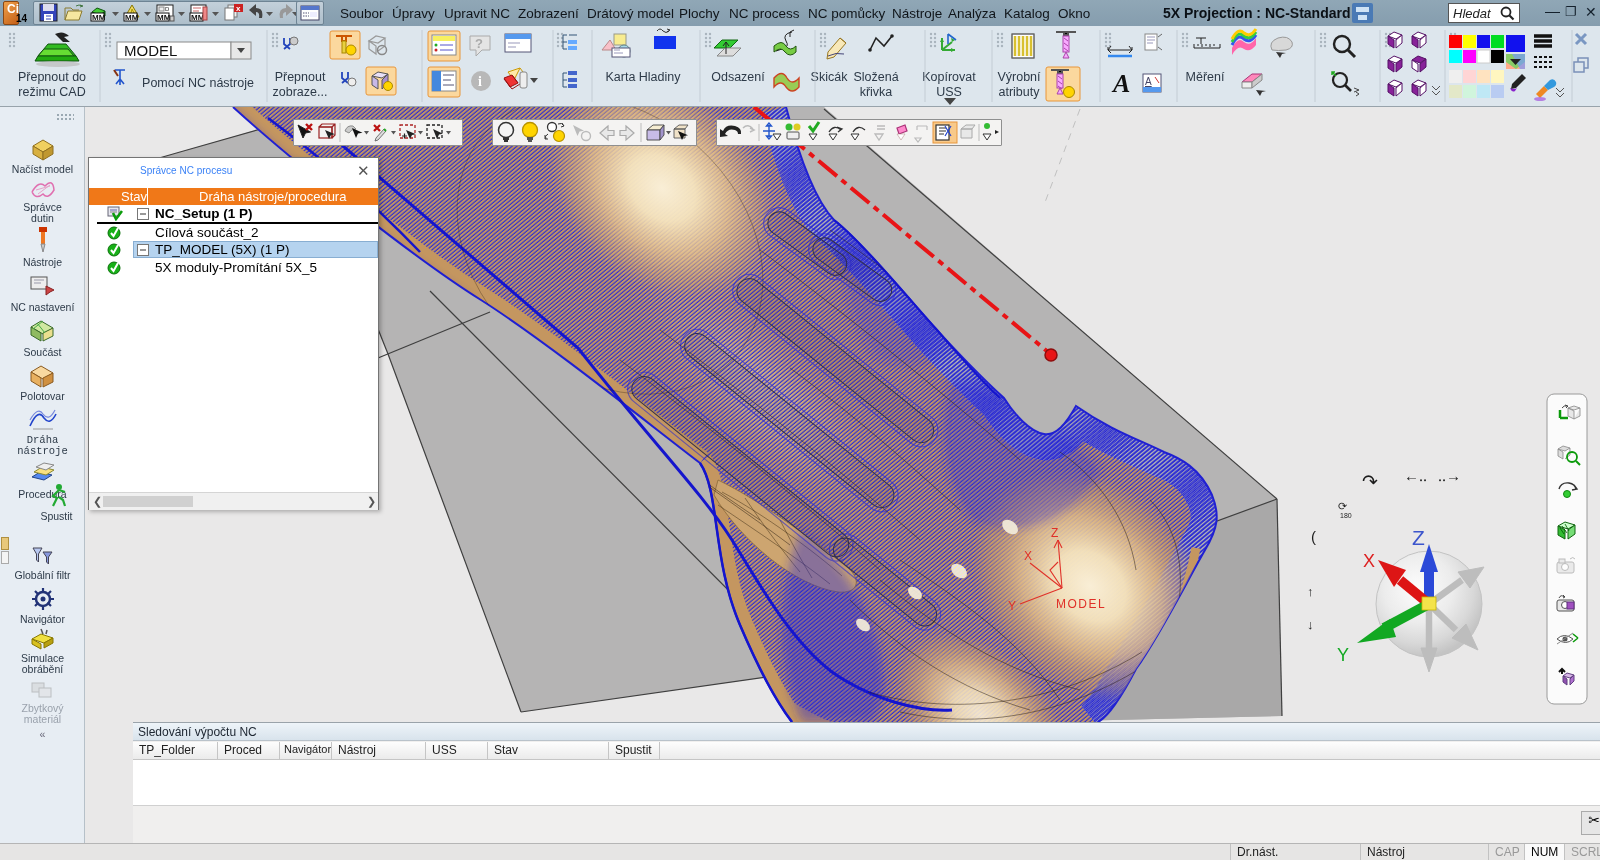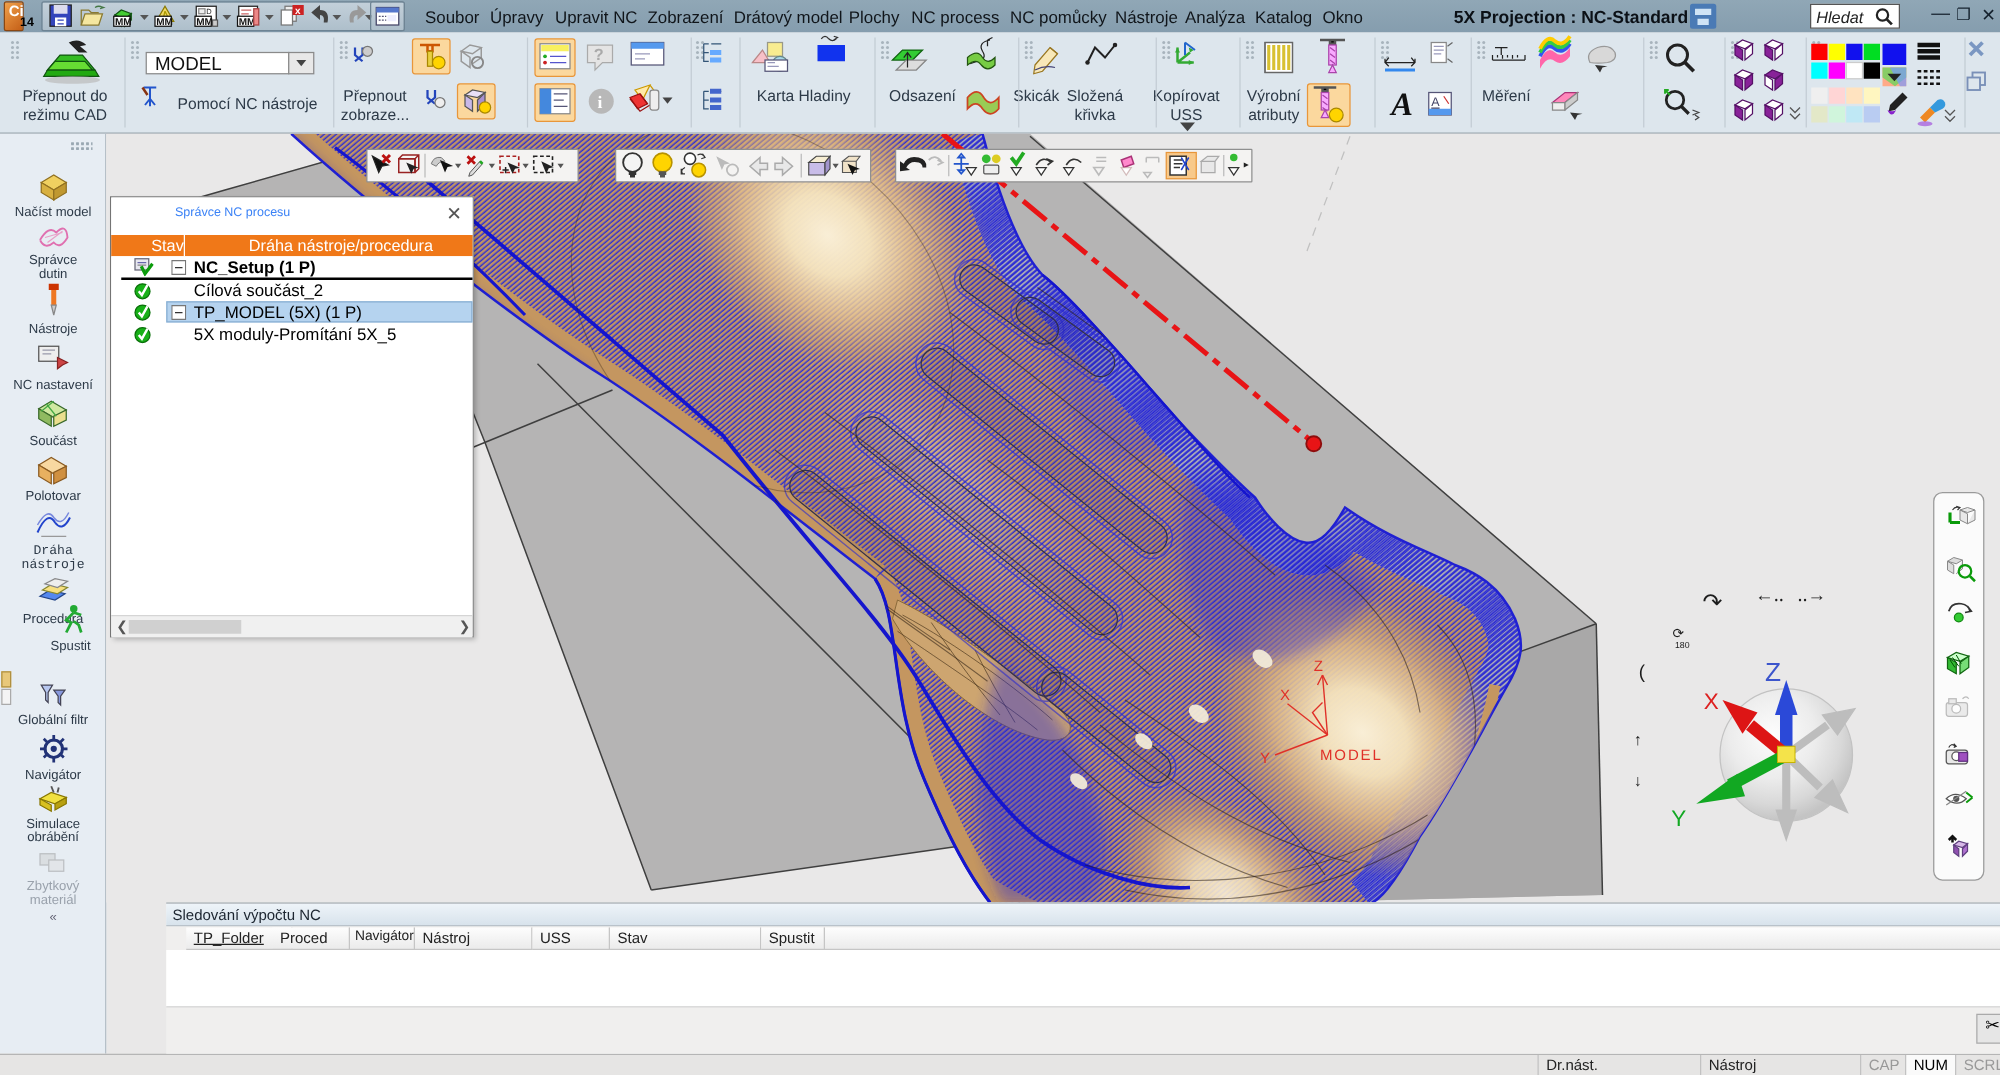--- a/index.html
+++ b/index.html
@@ -928,21 +928,21 @@
       <span class="abs" style="left:278px;top:2px;font-size:11px;color:#555;">❯</span>
       <div class="abs" style="left:14px;top:3px;width:90px;height:11px;background:#d0d0d0;"></div>
     </div>
   </div>
 
   <div id="botpanel" class="abs">
     <div class="ptitle">Sledování výpočtu NC</div>
     <svg class="abs" style="right:6px;top:3px;" width="12" height="13">
         <path d="M2,2 h6 m-3,0 v6 m-4,0 h8 m-4,0 v4" stroke="#333" stroke-width="1.5"></path>
       </svg>
-    <div class="hdrcell" style="left:16px;width:85px;text-decoration:underline;">TP_Folder</div>
+    <div class="hdrcell" style="left:0px;width:85px;">TP_Folder</div>
     <div class="hdrcell" style="left:85px;width:62px;">Proced</div>
     <div class="hdrcell" style="left:147px;width:52px;padding-left:4px;font-size:11px;">Navigátor</div>
     <div class="hdrcell" style="left:199px;width:94px;">Nástroj</div>
     <div class="hdrcell" style="left:293px;width:62px;">USS</div>
     <div class="hdrcell" style="left:355px;width:121px;">Stav</div>
     <div class="hdrcell" style="left:476px;width:51px;">Spustit</div>
     <div class="hdrcell" style="left:527px;width:988px;border-right:none;"></div>
     <div class="abs" style="left:0;top:37px;width:1515px;height:46px;background:#fff;border-bottom:1px solid #d0d0d0;"></div>
     <div class="abs" style="left:1448px;top:88px;width:26px;height:24px;background:#e6e6e6;border:1px solid #aaa;text-align:center;font-size:14px;">✂</div>
     <div class="abs" style="left:1480px;top:88px;width:26px;height:24px;background:#e6e6e6;border:1px solid #aaa;text-align:center;font-size:14px;color:#2244bb;">⎆</div>

